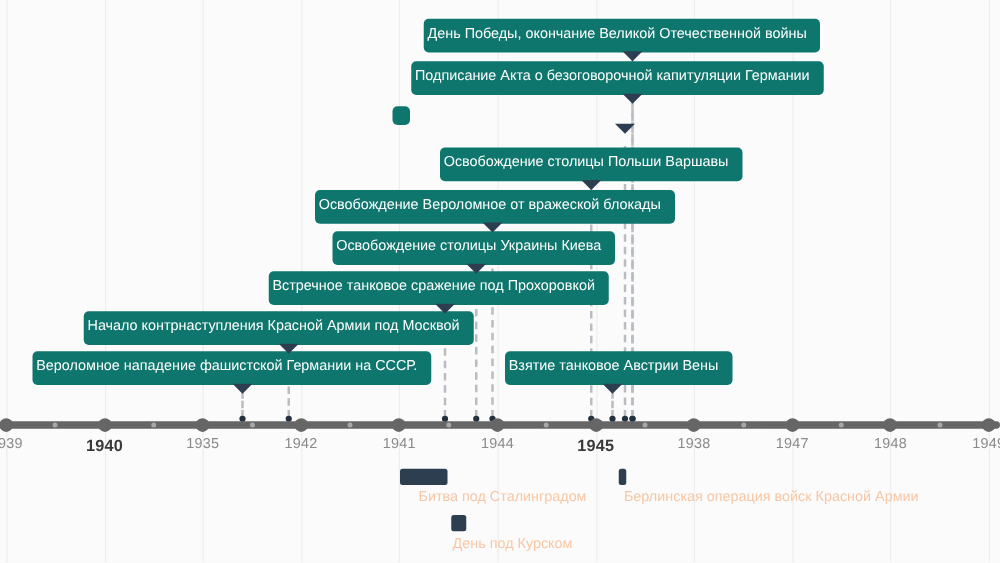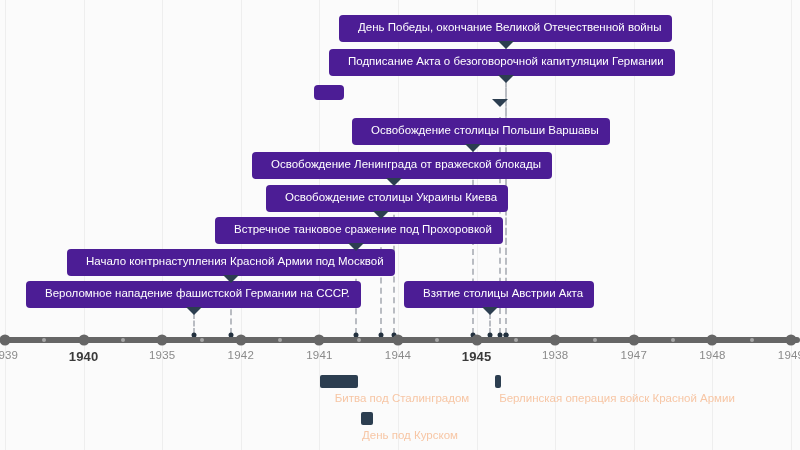--- a/index.html
+++ b/index.html
@@ -80,25 +80,25 @@
     width: 5px;
     height: 5px;
     border-radius: 50%;
     background: #23313f;
     transform: translate(-50%, -50%);
   }
 
   
   .event-box {
     position: absolute;
-    background: #4c1d95;
+    background: #0f766e;
     color: #ffffff;
     font-size: 11.5px;
     line-height: 1;
-    padding: 7px 11px 8px 19px;
+    padding: 7px 11px 8px 3px;
     border-radius: 4px;
     white-space: nowrap;
     transform: translateX(-50%);
     box-sizing: border-box;
   }
   .event-box .tail {
     position: absolute;
     bottom: -7px;
     width: 0;
     height: 0;
@@ -199,26 +199,26 @@
       <div class="axis-label" style="left: 712.4px; top: 349px;">1948</div>
       <div class="axis-tick-major" style="left: 791px; top: 340px;"></div>
       <div class="axis-label" style="left: 791px; top: 349px;">1949</div>
     </div>
 
   <div id="events-layer">
       <div class="event-box" style="left: 26px; top: 281px; transform: none;"><span>Вероломное нападение фашистской Германии на СССР.</span><span class="tail" style="left: 168px;"></span></div>
       <div class="event-box" style="left: 67px; top: 249px; transform: none;"><span>Начало контрнаступления Красной Армии под Москвой</span><span class="tail" style="left: 164px;"></span></div>
       <div class="event-box" style="left: 215px; top: 217px; transform: none;"><span>Встречное танковое сражение под Прохоровкой</span><span class="tail" style="left: 141px;"></span></div>
       <div class="event-box" style="left: 266px; top: 185px; transform: none;"><span>Освобождение столицы Украины Киева</span><span class="tail" style="left: 115px;"></span></div>
-      <div class="event-box" style="left: 252px; top: 152px; transform: none;"><span>Освобождение Ленинграда от вражеской блокады</span><span class="tail" style="left: 142px;"></span></div>
+      <div class="event-box" style="left: 252px; top: 152px; transform: none;"><span>Освобождение Вероломное от вражеской блокады</span><span class="tail" style="left: 142px;"></span></div>
       <div class="event-box" style="left: 352px; top: 118px; transform: none;"><span>Освобождение столицы Польши Варшавы</span><span class="tail" style="left: 121px;"></span></div>
       <div class="event-box" style="left: 314px; top: 85px; transform: none;"><span class="tail" style="left: 186px;"></span></div>
       <div class="event-box" style="left: 329px; top: 49px; transform: none;"><span>Подписание Акта о безоговорочной капитуляции Германии</span><span class="tail" style="left: 177px;"></span></div>
       <div class="event-box" style="left: 339px; top: 15px; transform: none;"><span>День Победы, окончание Великой Отечественной войны</span><span class="tail" style="left: 167px;"></span></div>
-      <div class="event-box" style="left: 404px; top: 281px; transform: none;"><span>Взятие столицы Австрии Акта</span><span class="tail" style="left: 86px;"></span></div>
+      <div class="event-box" style="left: 404px; top: 281px; transform: none;"><span>Взятие танковое Австрии Вены</span><span class="tail" style="left: 86px;"></span></div>
     </div>
 
   <div id="periods-layer">
       <div class="period-bar" style="left: 320px; top: 375px; width: 38px;"></div>
       <div class="period-label" style="left: 402px; top: 392px;">Битва под Сталинградом</div>
       <div class="period-bar" style="left: 361px; top: 412px; width: 12px;"></div>
       <div class="period-label" style="left: 410px; top: 429px;">День под Курском</div>
       <div class="period-bar" style="left: 495px; top: 375px; width: 6px;"></div>
       <div class="period-label" style="left: 617px; top: 392px;">Берлинская операция войск Красной Армии</div>
     </div>

